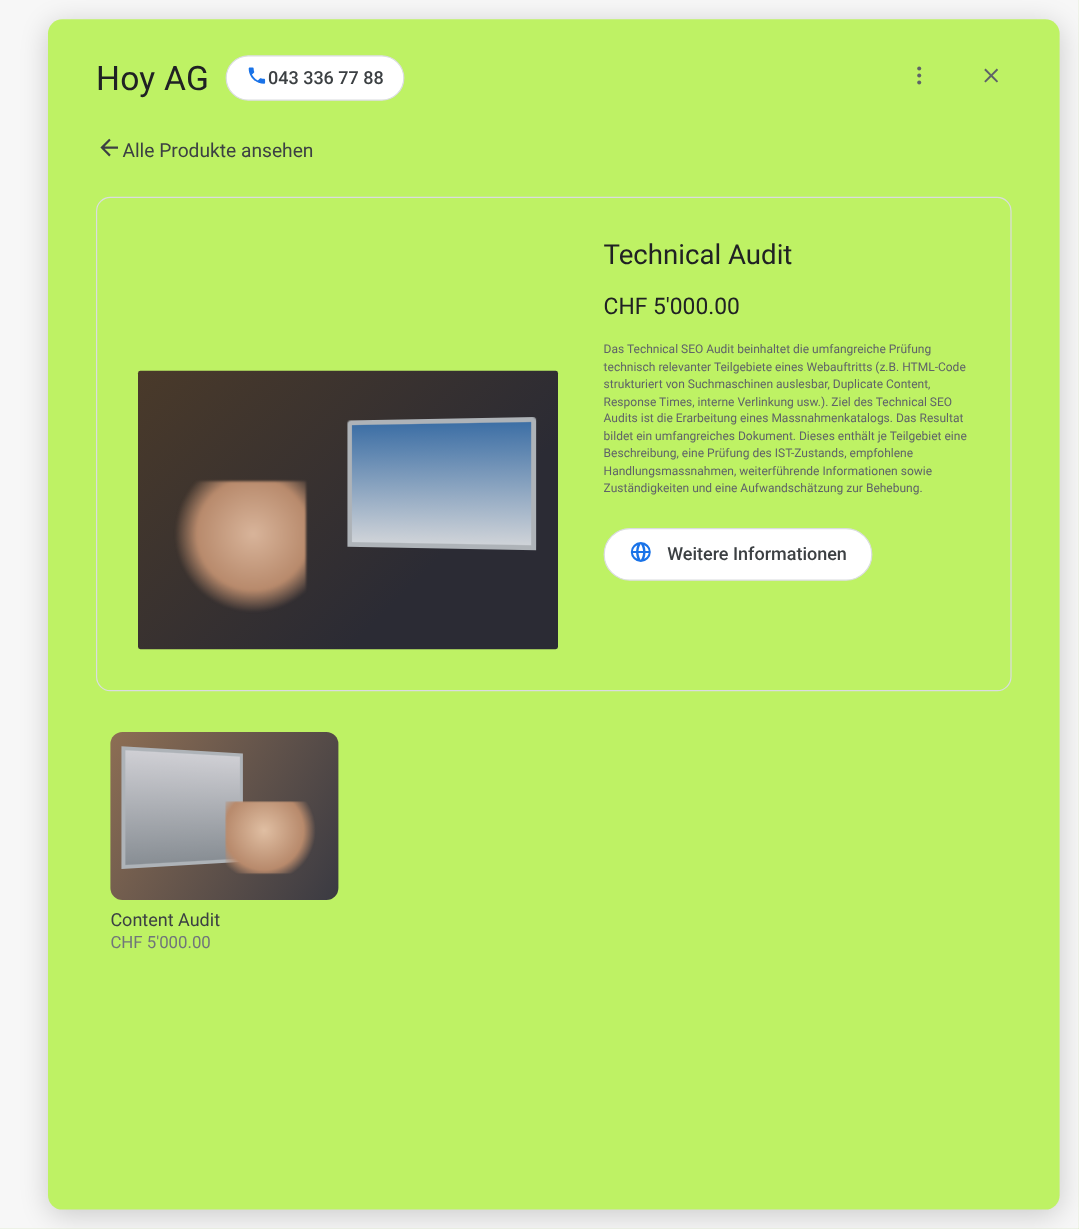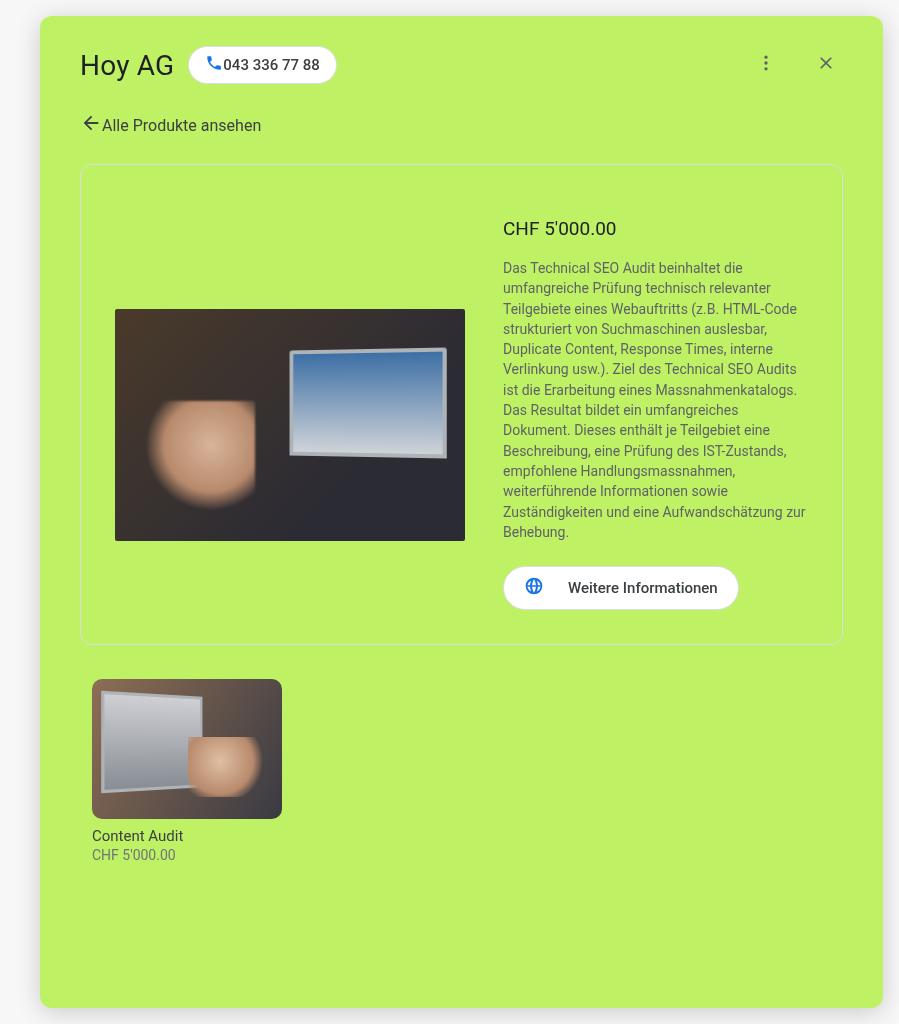--- a/index.html
+++ b/index.html
@@ -91,26 +91,26 @@
     left: 30px; bottom: 30px;
     width: 110px; height: 110px;
     background: radial-gradient(circle at 60% 40%, #d8b49a 0%, #b88a6c 50%, transparent 70%);
     filter: blur(1px);
   }
 
   .product-details { flex: 1; }
   .product-title { font-size: 23px; font-weight: 400; color: #202124; }
   .product-price { margin-top: 18px; font-size: 19px; color: #202124; }
   .product-desc {
-    margin-top: 18px; font-size: 14px; line-height: 1.45;
+    margin-top: 18px; font-size: 10px; line-height: 1.45;
     color: #5f6368;
   }
   .info-btn {
     margin-top: 24px;
-    display: inline-flex; align-items: center; gap: 24px;
+    display: inline-flex; align-items: center; gap: 12px;
     border: 1px solid #dadce0; border-radius: 22px;
     padding: 9px 20px; cursor: pointer;
     font-size: 15px; font-weight: 500; color: #3c4043;
     background: #fff;
   }
   .info-btn svg { width: 20px; height: 20px; }
 
   .related { margin-top: 34px; }
   .related h2 { font-size: 17px; font-weight: 500; color: #202124; }
   .related-list { margin-top: 14px; display: flex; gap: 20px; padding-left: 12px; }
@@ -188,20 +188,21 @@
         <svg width="22" height="22" viewBox="0 0 24 24" fill="#3c4043">
             <path d="M20 11H7.8l5.6-5.6L12 4l-8 8 8 8 1.4-1.4L7.8 13H20z"></path>
           </svg>
       </span>
       <span>Alle Produkte ansehen</span>
     </div>
 
     <div class="product-card">
       <div class="product-image"></div>
       <div class="product-details">
+        <div class="product-title">Technical Audit</div>
         <div class="product-price">CHF 5'000.00</div>
         <div class="product-desc">Das Technical SEO Audit beinhaltet die umfangreiche Prüfung technisch relevanter Teilgebiete eines Webauftritts (z.B. HTML-Code strukturiert von Suchmaschinen auslesbar, Duplicate Content, Response Times, interne Verlinkung usw.). Ziel des Technical SEO Audits ist die Erarbeitung eines Massnahmenkatalogs. Das Resultat bildet ein umfangreiches Dokument. Dieses enthält je Teilgebiet eine Beschreibung, eine Prüfung des IST-Zustands, empfohlene Handlungsmassnahmen, weiterführende Informationen sowie Zuständigkeiten und eine Aufwandschätzung zur Behebung.</div>
         <div class="info-btn">
           <span>
             <svg viewBox="0 0 24 24" fill="#1a73e8">
                 <path d="M12 2a10 10 0 1 0 0 20 10 10 0 0 0 0-20zm7.9 9h-3.2a16 16 0 0 0-1.3-5.7A8 8 0 0 1 19.9 11zM12 4c.9 1.3 2 3.7 2.3 7H9.7C10 7.7 11.1 5.3 12 4zM4.1 13h3.2a16 16 0 0 0 1.3 5.7A8 8 0 0 1 4.1 13zm3.2-2H4.1a8 8 0 0 1 4.5-5.7A16 16 0 0 0 7.3 11zM12 20c-.9-1.3-2-3.7-2.3-7h4.6c-.3 3.3-1.4 5.7-2.3 7zm3.4-1.3a16 16 0 0 0 1.3-5.7h3.2a8 8 0 0 1-4.5 5.7z"></path>
               </svg>
           </span>
           <span>Weitere Informationen</span>
         </div>

